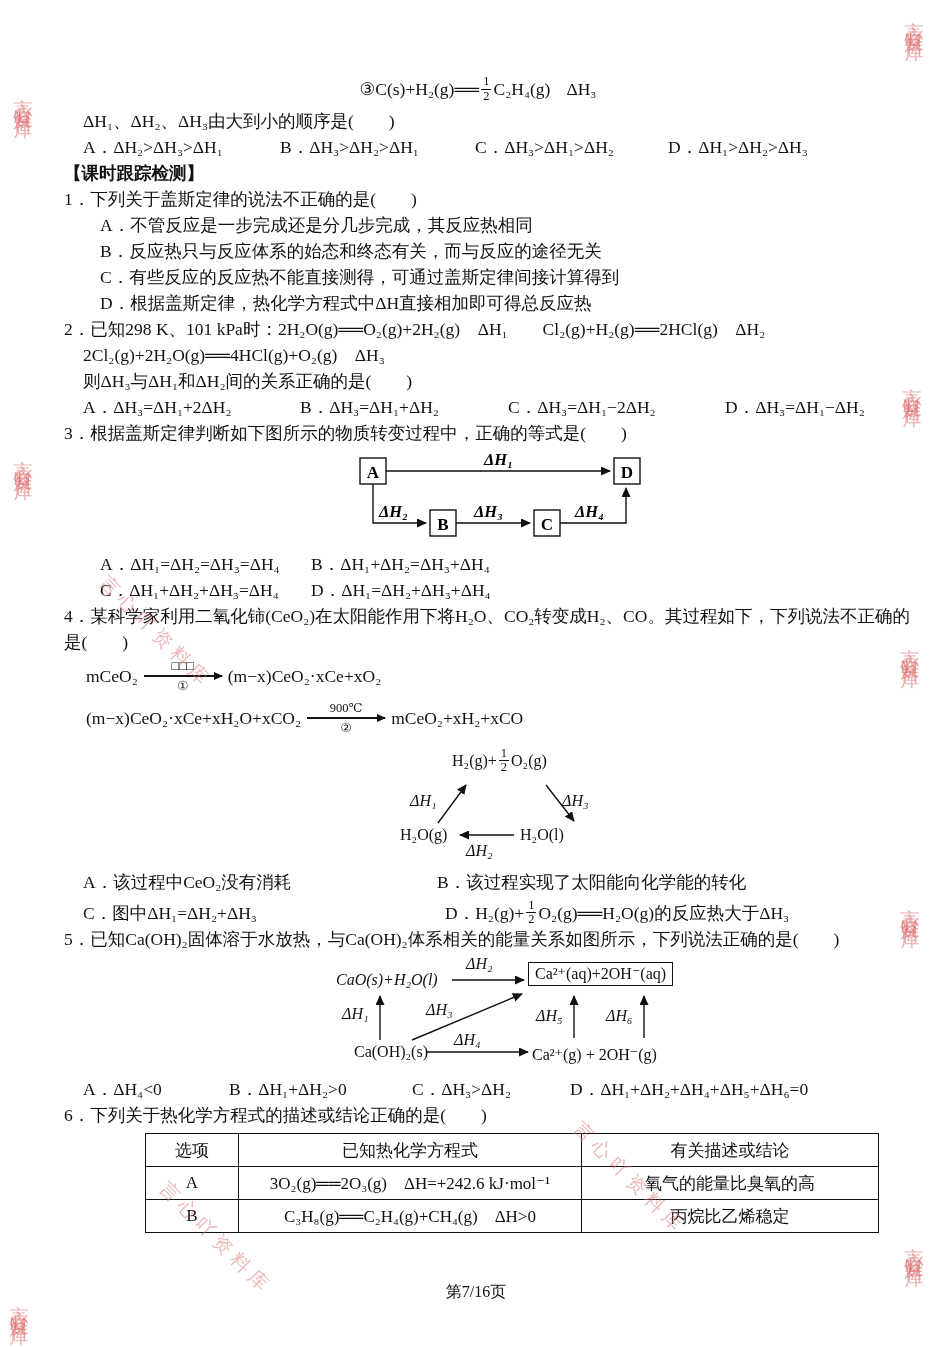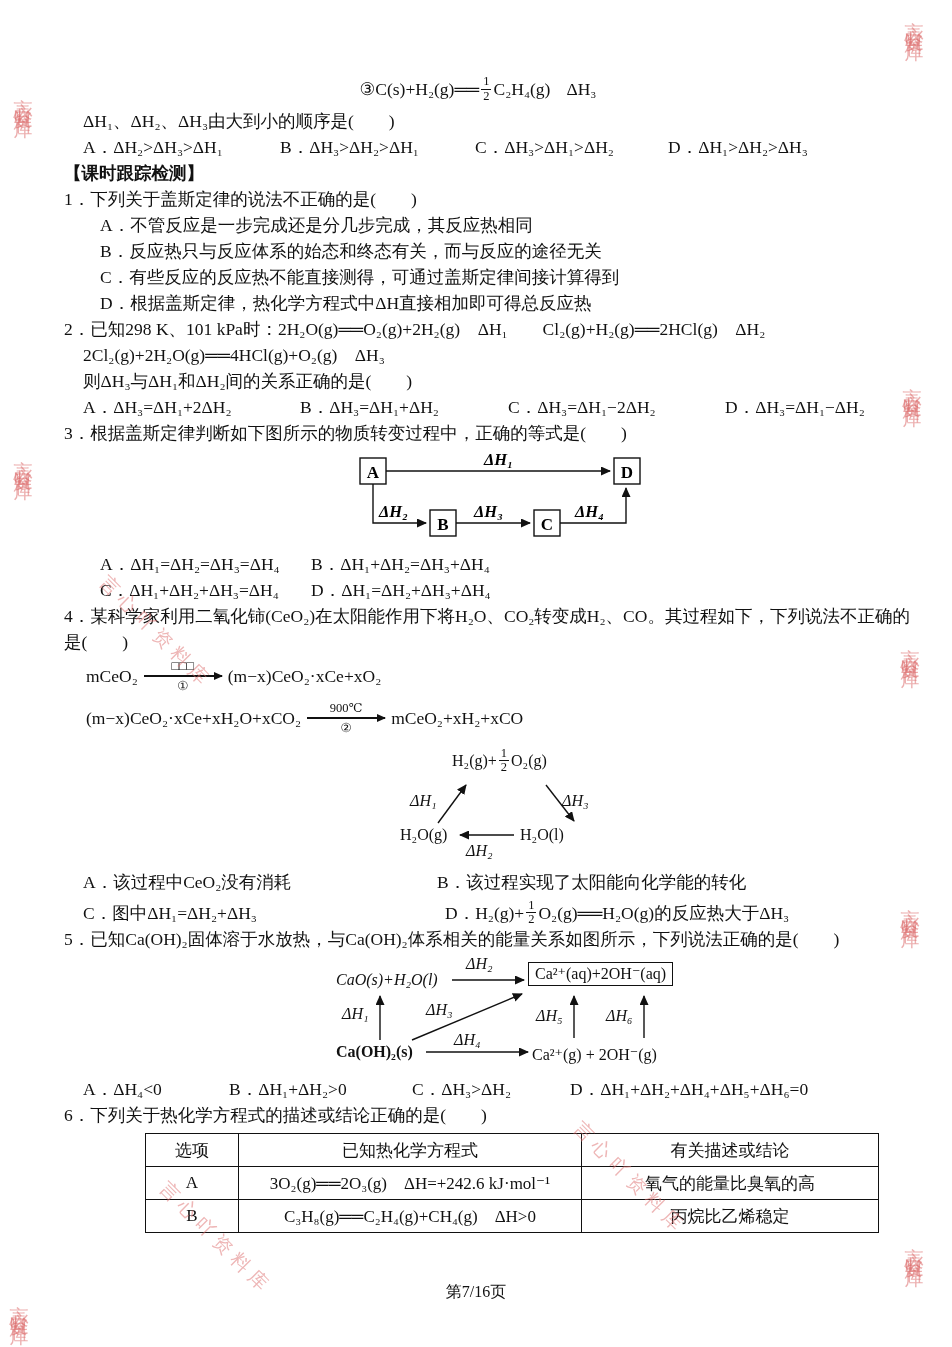--- a/index.html
+++ b/index.html
@@ -204,21 +204,21 @@
       <svg width="360" height="118" viewBox="0 0 360 118">
         <line x1="122" y1="24" x2="194" y2="24" marker-end="url(#ah)"></line>
         <line x1="50" y1="84" x2="50" y2="40" marker-end="url(#ah)"></line>
         <line x1="82" y1="84" x2="192" y2="38" marker-end="url(#ah)"></line>
         <line x1="96" y1="96" x2="198" y2="96" marker-end="url(#ah)"></line>
         <line x1="244" y1="82" x2="244" y2="40" marker-end="url(#ah)"></line>
         <line x1="314" y1="82" x2="314" y2="40" marker-end="url(#ah)"></line>
       </svg>
       <span class="nd" style="left:6px;top:14px;font-style:italic;">CaO(s)+H₂O(l)</span>
       <span class="nd q5box" style="left:198px;top:6px;">Ca²⁺(aq)+2OH⁻(aq)</span>
-      <span class="nd" style="left:6px;top:86px;font-weight:bold;">Ca(OH)₂(s)</span>
+      <span class="nd" style="left:24px;top:86px;">Ca(OH)₂(s)</span>
       <span class="nd" style="left:202px;top:89px;">Ca²⁺(g) + 2OH⁻(g)</span>
       <span class="dl" style="left:136px;top:-2px;">ΔH₂</span>
       <span class="dl" style="left:12px;top:48px;">ΔH₁</span>
       <span class="dl" style="left:96px;top:44px;">ΔH₃</span>
       <span class="dl" style="left:124px;top:74px;">ΔH₄</span>
       <span class="dl" style="left:206px;top:50px;">ΔH₅</span>
       <span class="dl" style="left:276px;top:50px;text-align:center;">ΔH₆</span>
     </div>
     <div class="optrow ind1">
       <span class="opt" style="width:146px">A．ΔH₄&lt;0</span>

